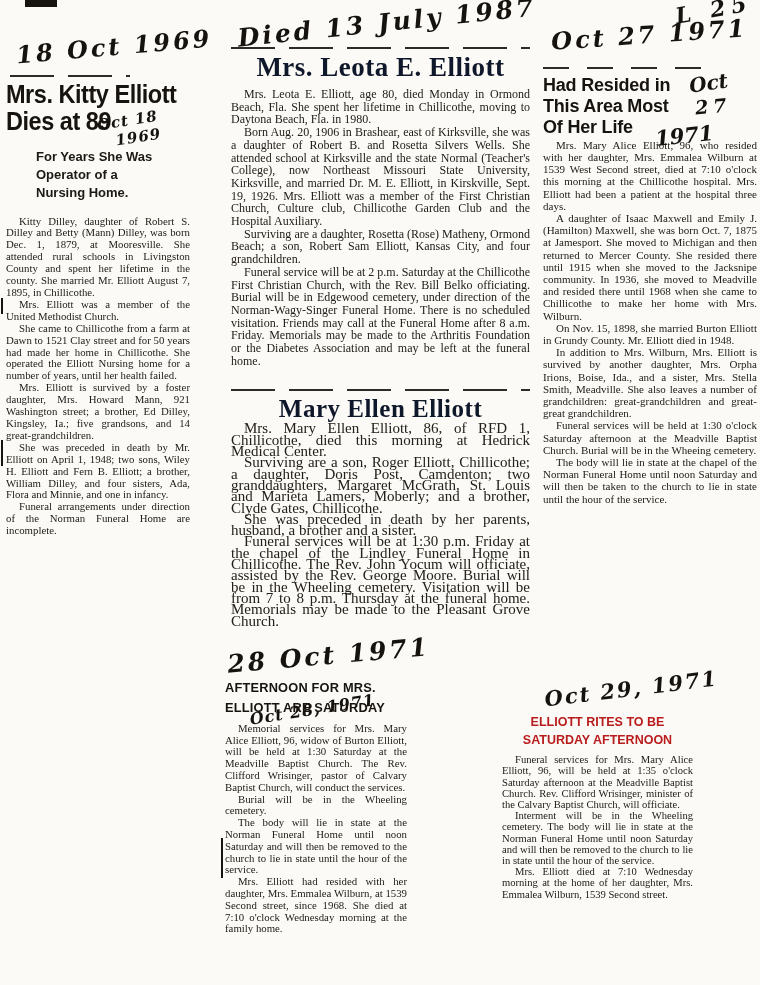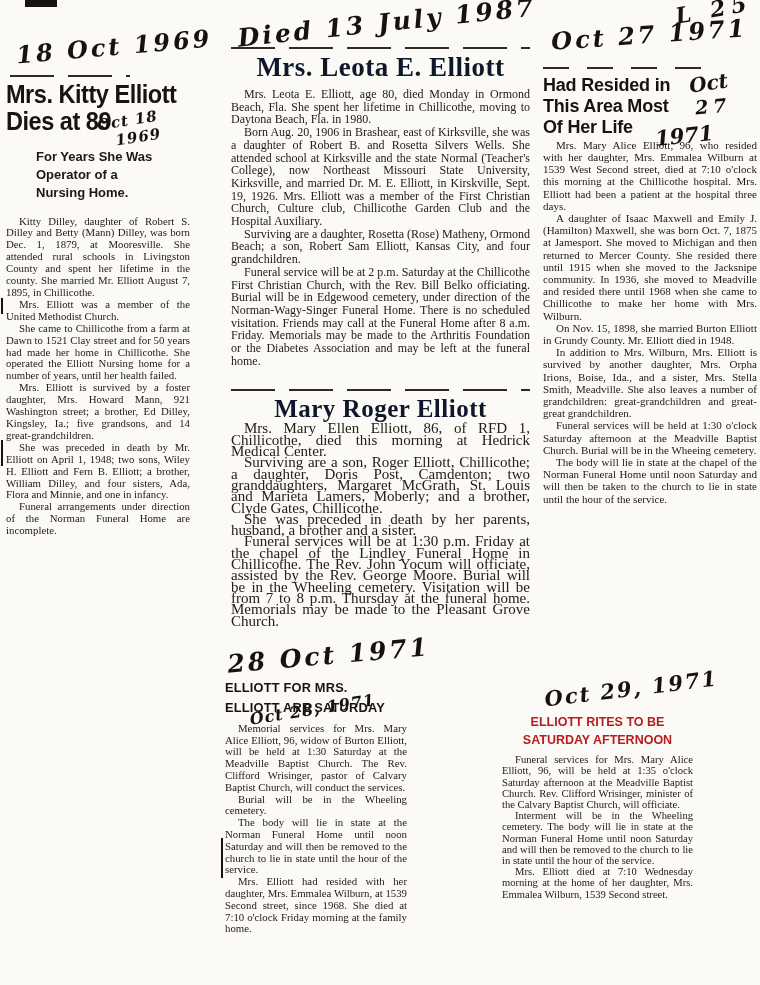--- a/index.html
+++ b/index.html
@@ -101,43 +101,43 @@
     <div class="bodytext leota-body">
       <p>Mrs. Leota E. Elliott, age 80, died Monday in Ormond Beach, Fla. She spent her lifetime in Chillicothe, moving to Daytona Beach, Fla. in 1980.</p>
       <p>Born Aug. 20, 1906 in Brashear, east of Kirksville, she was a daughter of Robert B. and Rosetta Silvers Wells. She attended school at Kirksville and the state Normal (Teacher's College), now Northeast Missouri State University, Kirksville, and married Dr. M. E. Elliott, in Kirskville, Sept. 19, 1926. Mrs. Elliott was a member of the First Christian Church, Culture club, Chillicothe Garden Club and the Hospital Auxiliary.</p>
       <p>Surviving are a daughter, Rosetta (Rose) Matheny, Ormond Beach; a son, Robert Sam Elliott, Kansas City, and four grandchildren.</p>
       <p>Funeral service will be at 2 p.m. Saturday at the Chillicothe First Christian Church, with the Rev. Bill Belko officiating. Burial will be in Edgewood cemetery, under direction of the Norman-Wagy-Singer Funeral Home. There is no scheduled visitation. Friends may call at the Funeral Home after 8 a.m. Friday. Memorials may be made to the Arthritis Foundation or the Diabetes Association and may be left at the funeral home.</p>
     </div>
   </div>
 
   <div style="margin-top:22px;">
     <div class="rule-broken"></div>
-    <div class="serif-headline maryellen-headline">Mary Roger Elliott</div>
+    <div class="serif-headline maryellen-headline">Mary Ellen Elliott</div>
     <div class="bodytext maryellen-body">
       <p>Mrs. Mary Ellen Elliott, 86, of RFD 1, Chillicothe, died this morning at Hedrick Medical Center.</p>
       <p>Surviving are a son, Roger Elliott, Chillicothe; a daughter, Doris Post, Camdenton; two granddaughters, Margaret McGrath, St. Louis and Marieta Lamers, Moberly; and a brother, Clyde Gates, Chillicothe.</p>
       <p>She was preceded in death by her parents, husband, a brother and a sister.</p>
       <p>Funeral services will be at 1:30 p.m. Friday at the chapel of the Lindley Funeral Home in Chillicothe. The Rev. John Yocum will officiate, assisted by the Rev. George Moore. Burial will be in the Wheeling cemetery. Visitation will be from 7 to 8 p.m. Thursday at the funeral home. Memorials may be made to the Pleasant Grove Church.</p>
     </div>
   </div>
 
   <div style="margin-top:14px; margin-left:-6px; width:182px;">
     <div class="hand hand-xl" style="transform:rotate(-5deg); margin-left:2px; font-size:25px;">28 Oct 1971</div>
     <div style="position:relative; margin-top:8px;">
       <div class="sans-small-headline">
-        <div>ELLIOTT FOR MRS.</div>
+        <div>AFTERNOON FOR MRS.</div>
         <div>ELLIOTT ARE SATURDAY</div>
       </div>
       <div class="overlay hand hand-md" style="left:24px; top:22px; transform:rotate(-9deg); font-size:16px;">Oct 28, 1971</div>
     </div>
     <div class="bodytext services-body">
       <p>Memorial services for Mrs. Mary Alice Elliott, 96, widow of Burton Elliott, will be held at 1:30 Saturday at the Meadville Baptist Church. The Rev. Clifford Wrisinger, pastor of Calvary Baptist Church, will conduct the services.</p>
       <p>Burial will be in the Wheeling cemetery.</p>
       <p>The body will lie in state at the Norman Funeral Home until noon Saturday and will then be removed to the church to lie in state until the hour of the service.</p>
-      <p>Mrs. Elliott had resided with her daughter, Mrs. Emmalea Wilburn, at 1539 Second street, since 1968. She died at 7:10 o'clock Friday morning at the family home.</p>
+      <p>Mrs. Elliott had resided with her daughter, Mrs. Emmalea Wilburn, at 1539 Second street, since 1968. She died at 7:10 o'clock Wednesday morning at the family home.</p>
     </div>
   </div>
 </div>
 
 <div class="article" style="left:543px; top:4px; width:214px;">
   <div class="overlay hand" style="right:4px; top:-8px; font-size:22px; transform:rotate(-10deg); letter-spacing:6px;">L 25</div>
   <div class="hand hand-xl" style="transform:rotate(-4deg); margin:16px 0 0 8px;">Oct 27 1971</div>
   <div class="rule-broken" style="margin:18px 0 6px 0; width:170px; background:repeating-linear-gradient(90deg,#2e2a25 0 26px, transparent 26px 44px);"></div>
   <div style="position:relative;">
     <div class="resided-headline">

